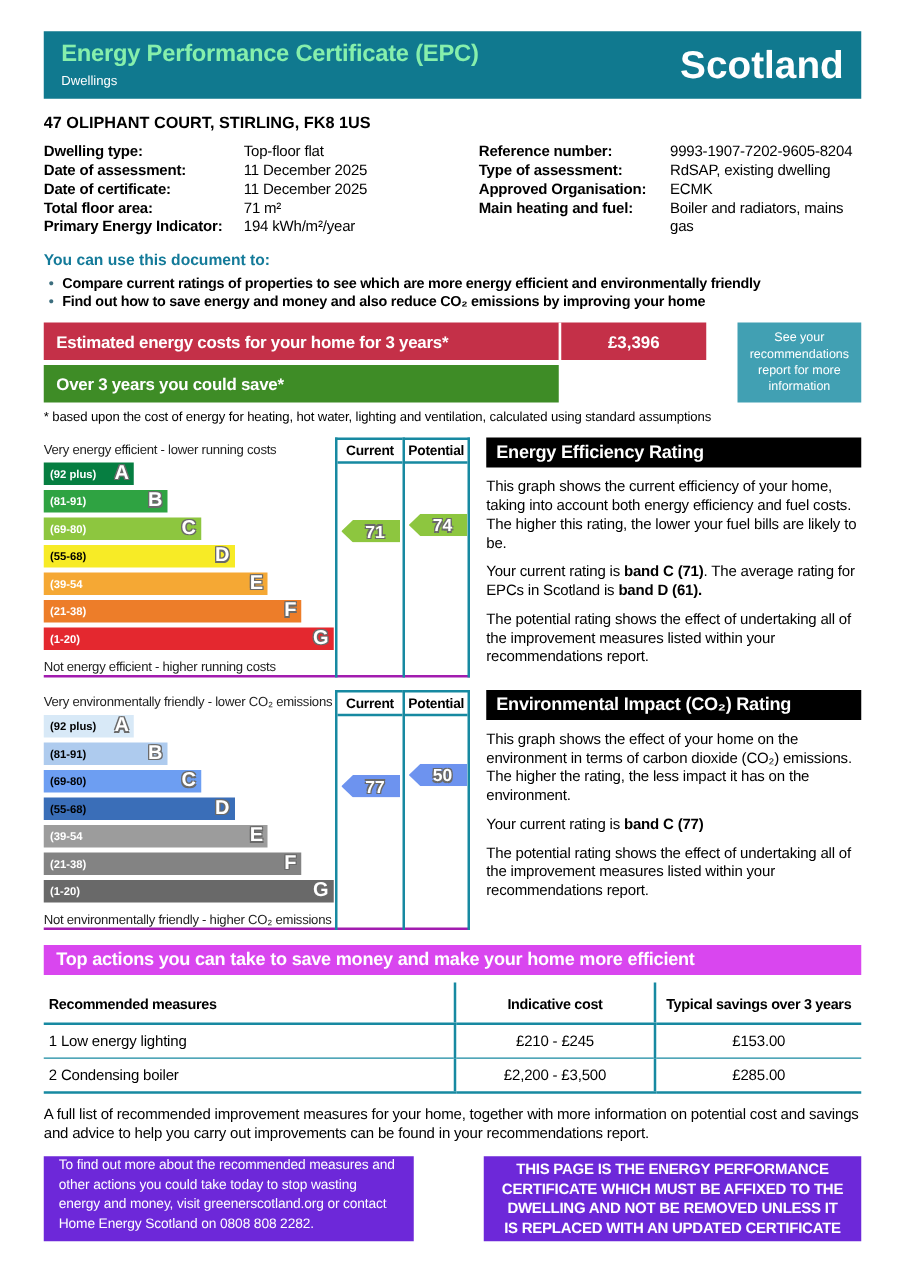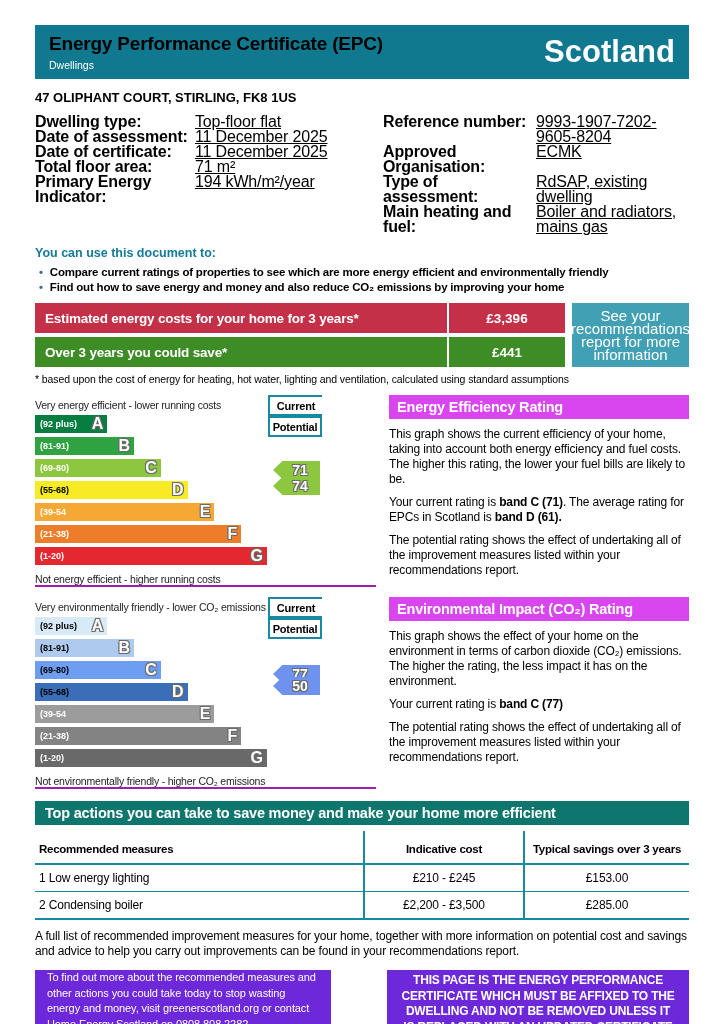--- a/index.html
+++ b/index.html
@@ -6,81 +6,81 @@
   html,body { background:#ffffff; }
   body {
     width: 724px; height: 1024px; position: relative;
     font-family: "Liberation Sans", sans-serif; color:#000;
   }
   .page { position:absolute; left:35px; top:25px; width:654px; }
 
   
   .header-bar { background:#10798F; height:54px; display:flex; justify-content:space-between; padding:0 14px; }
   .header-left { padding-top:8px; }
-  .doc-title { color:#000000; font-size:19px; font-weight:bold; letter-spacing:-0.2px; }
+  .doc-title { color:#86efac; font-size:19px; font-weight:bold; letter-spacing:-0.2px; }
   .doc-subtitle { color:#fff; font-size:10.5px; margin-top:4px; }
   .region { color:#fff; font-size:31px; font-weight:bold; align-self:center; }
 
   .address { margin-top:11px; font-size:13px; font-weight:bold; }
 
   
-  .details { margin-top:9px; display:flex; font-size:16px; line-height:15px; letter-spacing:-0.15px; }
+  .details { margin-top:9px; display:flex; font-size:12px; line-height:15px; letter-spacing:-0.15px; }
   .details-col.left { width:348px; }
   .details-col.right { width:306px; }
   .drow { display:flex; }
   .drow .lbl { font-weight:bold; flex:none; }
   .details-col.left .lbl { width:160px; }
   .details-col.right .lbl { width:153px; }
-  .drow .val { flex:1;text-decoration:underline; }
+  .drow .val { flex:1; }
 
   .usage-heading { margin-top:12px; color:#137A99; font-weight:bold; font-size:12.5px; }
   .usage-list { margin-top:5px; }
   .usage-item { font-size:11.5px; font-weight:bold; line-height:15px; letter-spacing:-0.2px; display:flex; }
   .usage-item .dot { color:#3c6e7e; margin:0 7px 0 4px; }
 
   
   .costs { margin-top:8px; position:relative; height:64px; }
   .cost-row { display:flex; height:30px; }
   .cost-row + .cost-row { margin-top:4px; }
   .cost-label { width:412px; color:#fff; font-weight:bold; font-size:13.5px; display:flex; align-items:center; padding-left:10px; letter-spacing:-0.2px; }
   .cost-value { width:118px; color:#fff; font-weight:bold; font-size:13.5px; display:flex; align-items:center; justify-content:center; border-left:2px solid #fff; }
   .cost-red { background:#C43048; }
   .cost-green { background:#3E8C26; }
-  .cost-aside { position:absolute; right:0; top:0; width:117px; height:64px; background:#41A0B3; color:#fff;
-    font-size:15px; line-height:13px; text-align:center; display:flex; align-items:center; justify-content:center; padding:4px 6px; }
+  .cost-aside { position:absolute; right:0; top:0; width:99px; height:64px; background:#41A0B3; color:#fff;
+    font-size:10px; line-height:13px; text-align:center; display:flex; align-items:center; justify-content:center; padding:4px 6px; }
   .footnote { margin-top:6px; font-size:10.5px; letter-spacing:-0.1px; }
 
   
   .charts-row { margin-top:10px; display:flex; gap:13px; }
   .chart { width:341px; position:relative; height:192px; border-bottom:2px solid #a21caf; flex:none; }
   .scale-label { font-size:10.5px; color:#222; letter-spacing:-0.2px; }
   .scale-top { height:20px; padding-top:4px; }
   .scale-bottom { height:18px; padding-top:4px; }
   .bands-area { width:233px; }
   .band-row { height:22px; }
   .band { height:18px; display:flex; align-items:center; justify-content:space-between; padding:0 4px 0 5px; }
   .band .range { font-size:9px; font-weight:bold; }
   .band .letter { font-size:16px; font-weight:bold; color:#fff; line-height:16px;
     text-shadow:-1px -1px 0 #6a6a6a, 1px -1px 0 #6a6a6a, -1px 1px 0 #6a6a6a, 1px 1px 0 #6a6a6a; }
-  .cols { position:absolute; top:0; right:0; bottom:-2px; width:108px; display:flex;flex-direction:column; }
+  .cols { position:absolute; top:0; right:0; bottom:-2px; width:108px; display:flex; }
   .col { width:54px; border-left:2px solid #1789A1; border-top:2px solid #1789A1; position:relative; background:transparent; }
   .col:last-child { border-right:2px solid #1789A1; }
   .col-header { height:19px; border-bottom:2px solid #1789A1; font-size:11px; font-weight:bold; text-align:center; padding-top:3px; letter-spacing:-0.2px; }
   .arrow { position:absolute; left:3px; width:47px; height:18px; display:flex; align-items:center; justify-content:center;
     clip-path:polygon(0% 50%, 20% 0%, 100% 0%, 100% 100%, 20% 100%); }
   .arrow .num { font-size:14px; font-weight:bold; color:#fff; padding-left:7px;
     text-shadow:-1px -1px 0 #6a6a6a, 1px -1px 0 #6a6a6a, -1px 1px 0 #6a6a6a, 1px 1px 0 #6a6a6a; }
 
   .side-text { width:300px; }
-  .section-title { background:#d946ef; color:#fff; font-weight:bold; font-size:14.5px; padding:4px 8px; letter-spacing:-0.2px; }
+  .section-title { background:#000000; color:#fff; font-weight:bold; font-size:14.5px; padding:4px 8px; letter-spacing:-0.2px; }
   .side-text p { font-size:12px; line-height:15px; margin-top:8px; letter-spacing:-0.15px; }
   .b { font-weight:bold; }
 
   
-  .top-actions-bar { margin-top:12px; background:#0f766e; color:#fff; font-weight:bold; font-size:14.5px; padding:4px 10px; letter-spacing:-0.2px; }
+  .top-actions-bar { margin-top:12px; background:#d946ef; color:#fff; font-weight:bold; font-size:14.5px; padding:4px 10px; letter-spacing:-0.2px; }
   table.actions { margin-top:6px; width:100%; border-collapse:collapse; font-size:12px; table-layout:fixed; }
   table.actions col.c1 { width:329px; } table.actions col.c2 { width:160px; } table.actions col.c3 { width:165px; }
   table.actions th { font-size:11.5px; font-weight:bold; padding:12px 4px 8px; letter-spacing:-0.25px; white-space:nowrap; }
   table.actions th:first-child { text-align:left; }
   table.actions th, table.actions td { border-bottom:2px solid #1789A1; }
   table.actions td { padding:6px 4px; letter-spacing:-0.15px; }
   table.actions td:nth-child(2), table.actions td:nth-child(3),
   table.actions th:nth-child(2), table.actions th:nth-child(3) { text-align:center; border-left:2px solid #1789A1; }
   table.actions tr.r1 td { border-bottom:1.5px solid #1789A1; }
 
@@ -130,26 +130,26 @@
         <span class="lbl">Primary Energy Indicator:</span>
         <span class="val">194 kWh/m²/year</span>
       </div>
     </div>
     <div class="details-col right">
       <div class="drow">
         <span class="lbl">Reference number:</span>
         <span class="val">9993-1907-7202-9605-8204</span>
       </div>
       <div class="drow">
+        <span class="lbl">Type of assessment:</span>
+        <span class="val">RdSAP, existing dwelling</span>
+      </div>
+      <div class="drow">
         <span class="lbl">Approved Organisation:</span>
         <span class="val">ECMK</span>
-      </div>
-      <div class="drow">
-        <span class="lbl">Type of assessment:</span>
-        <span class="val">RdSAP, existing dwelling</span>
       </div>
       <div class="drow">
         <span class="lbl">Main heating and fuel:</span>
         <span class="val">Boiler and radiators, mains gas</span>
       </div>
     </div>
   </div>
 
   <div class="usage-heading">You can use this document to:</div>
   <div class="usage-list">
@@ -163,21 +163,20 @@
     </div>
   </div>
 
   <div class="costs">
     <div class="cost-row">
       <div class="cost-label cost-red">Estimated energy costs for your home for 3 years*</div>
       <div class="cost-value cost-red">£3,396</div>
     </div>
     <div class="cost-row">
       <div class="cost-label cost-green">Over 3 years you could save*</div>
-      <div class="cost-value cost-green">£441</div>
     </div>
     <div class="cost-aside">See your recommendations report for more information</div>
   </div>
   <div class="footnote">* based upon the cost of energy for heating, hot water, lighting and ventilation, calculated using standard assumptions</div>
 
   <div class="charts-row">
     <div class="chart">
       <div class="scale-label scale-top">Very energy efficient - lower running costs</div>
       <div class="bands-area">
         <div class="band-row">

